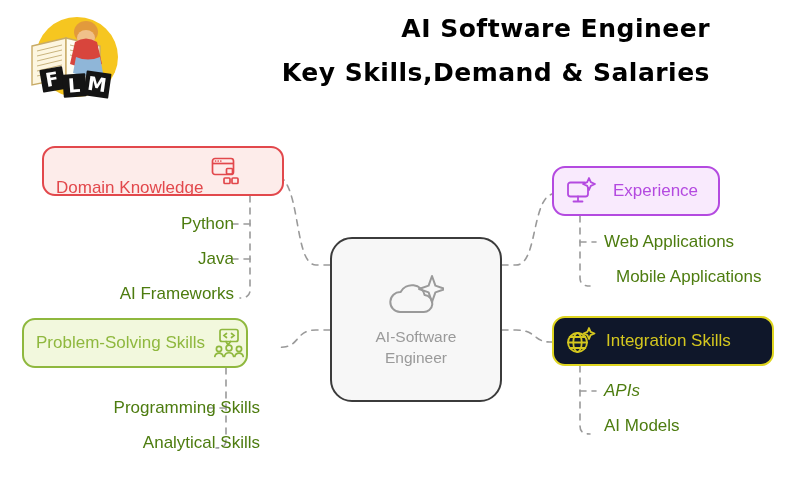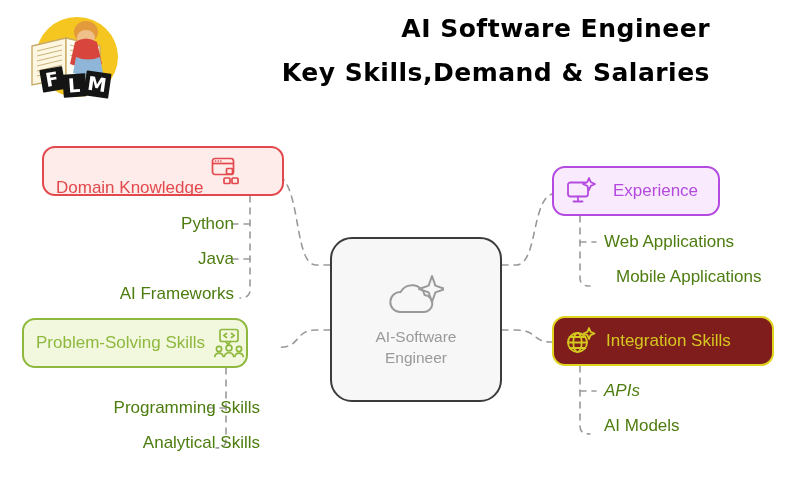--- a/index.html
+++ b/index.html
@@ -127,21 +127,21 @@
     background: #f9eafd;
     border-color: #b44ae0;
     justify-content: flex-start;
   }
   #node-experience .pill-label { color: #b44ae0; margin-left: 17px; }
 
   
   #node-integration {
     left: 552px; top: 316px;
     width: 222px; height: 50px;
-    background: #7f1d1d;
+    background: #0f172a;
     border-color: #dfd520;
     justify-content: flex-start;
   }
   #node-integration .pill-label { color: #d4c71f; margin-left: 10px; }
 
   
   .leaf {
     position: absolute;
     font-size: 17px;
     color: #4d7c0f;

